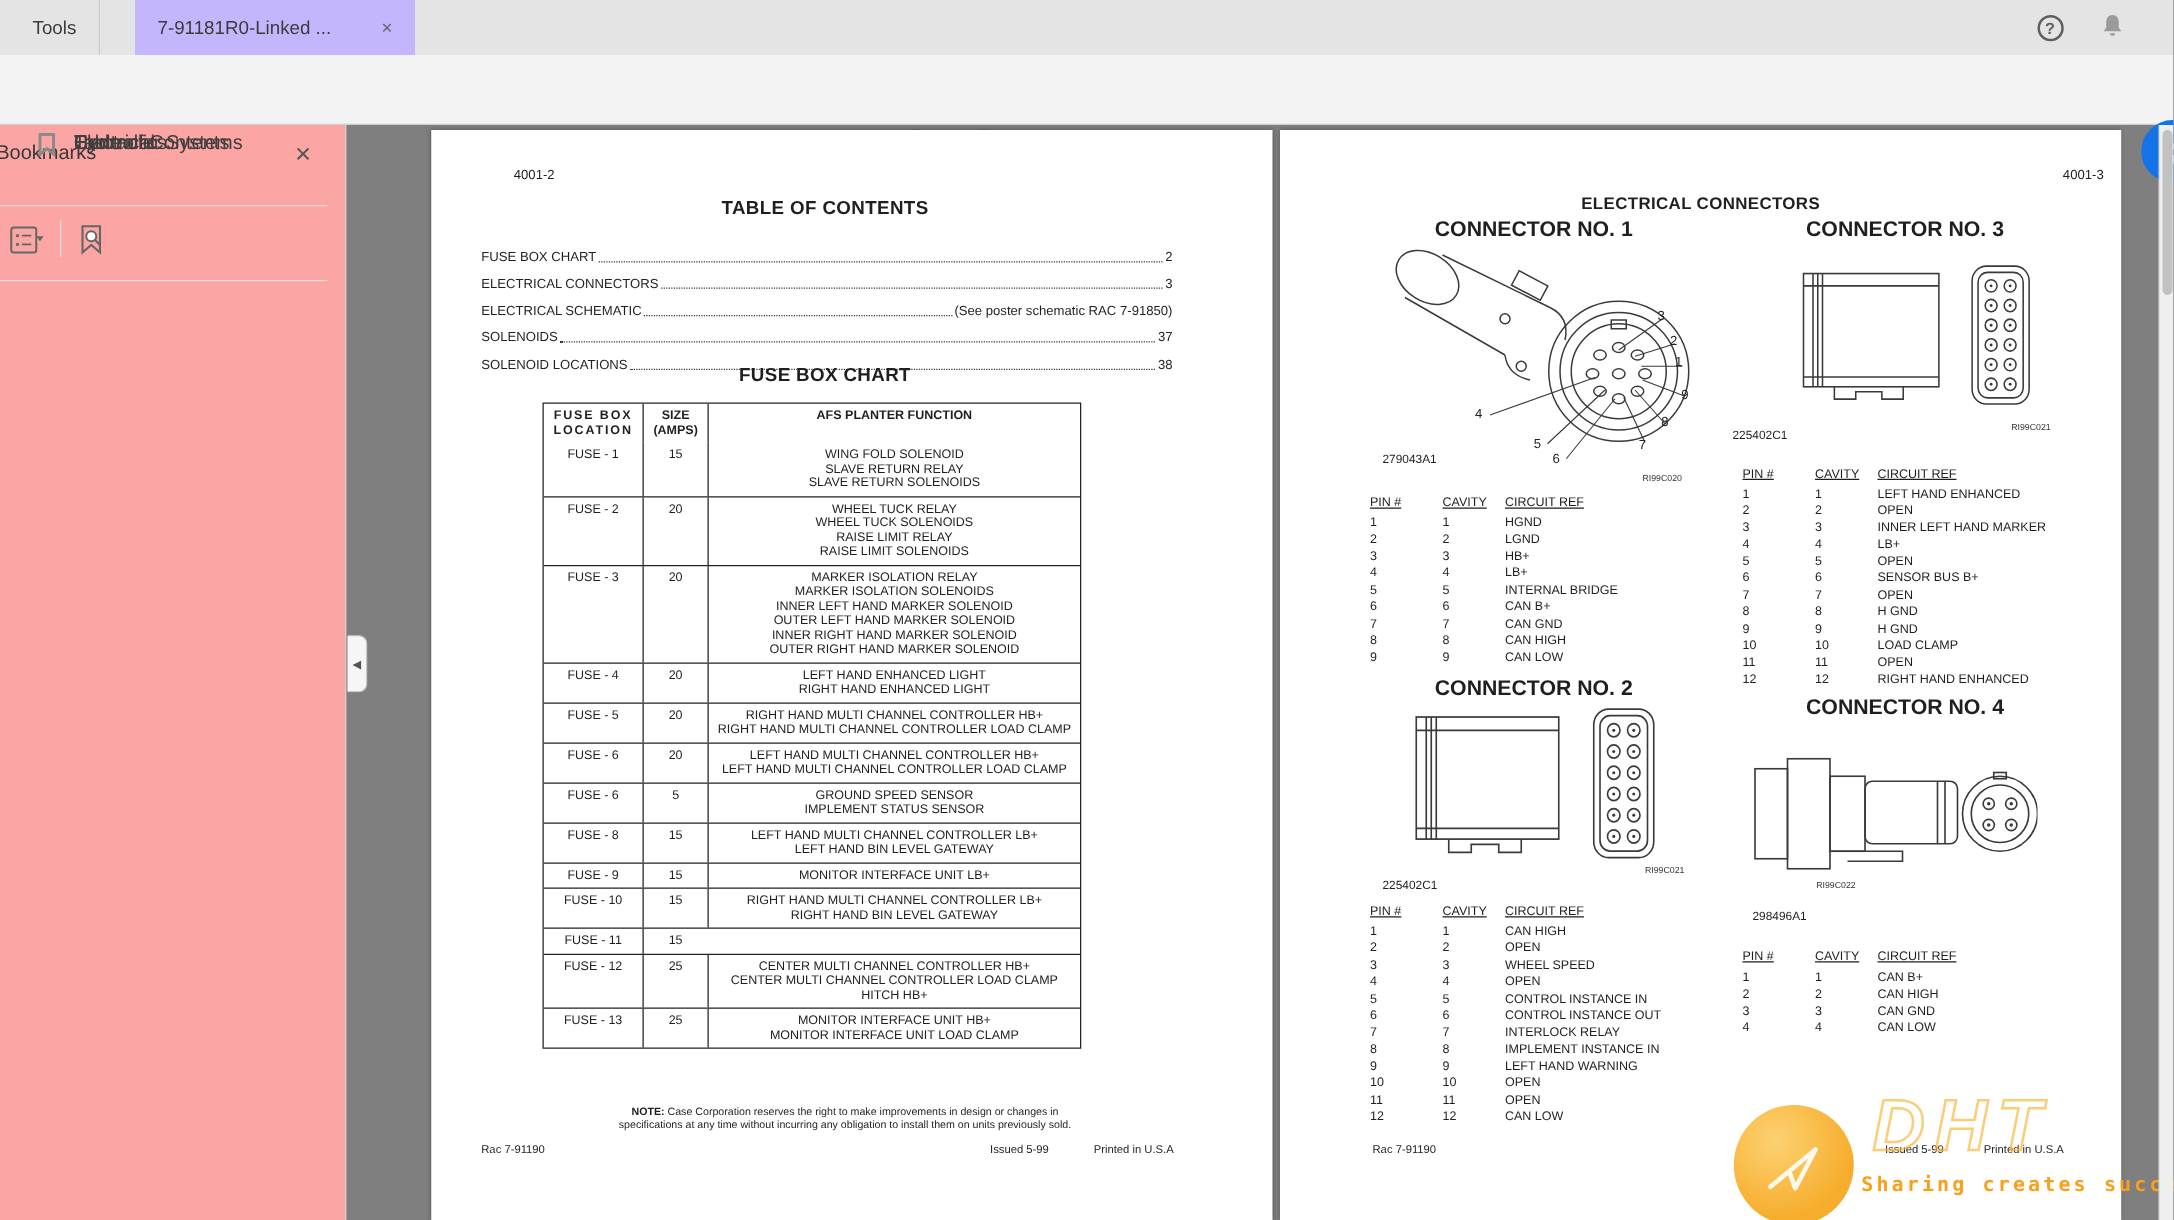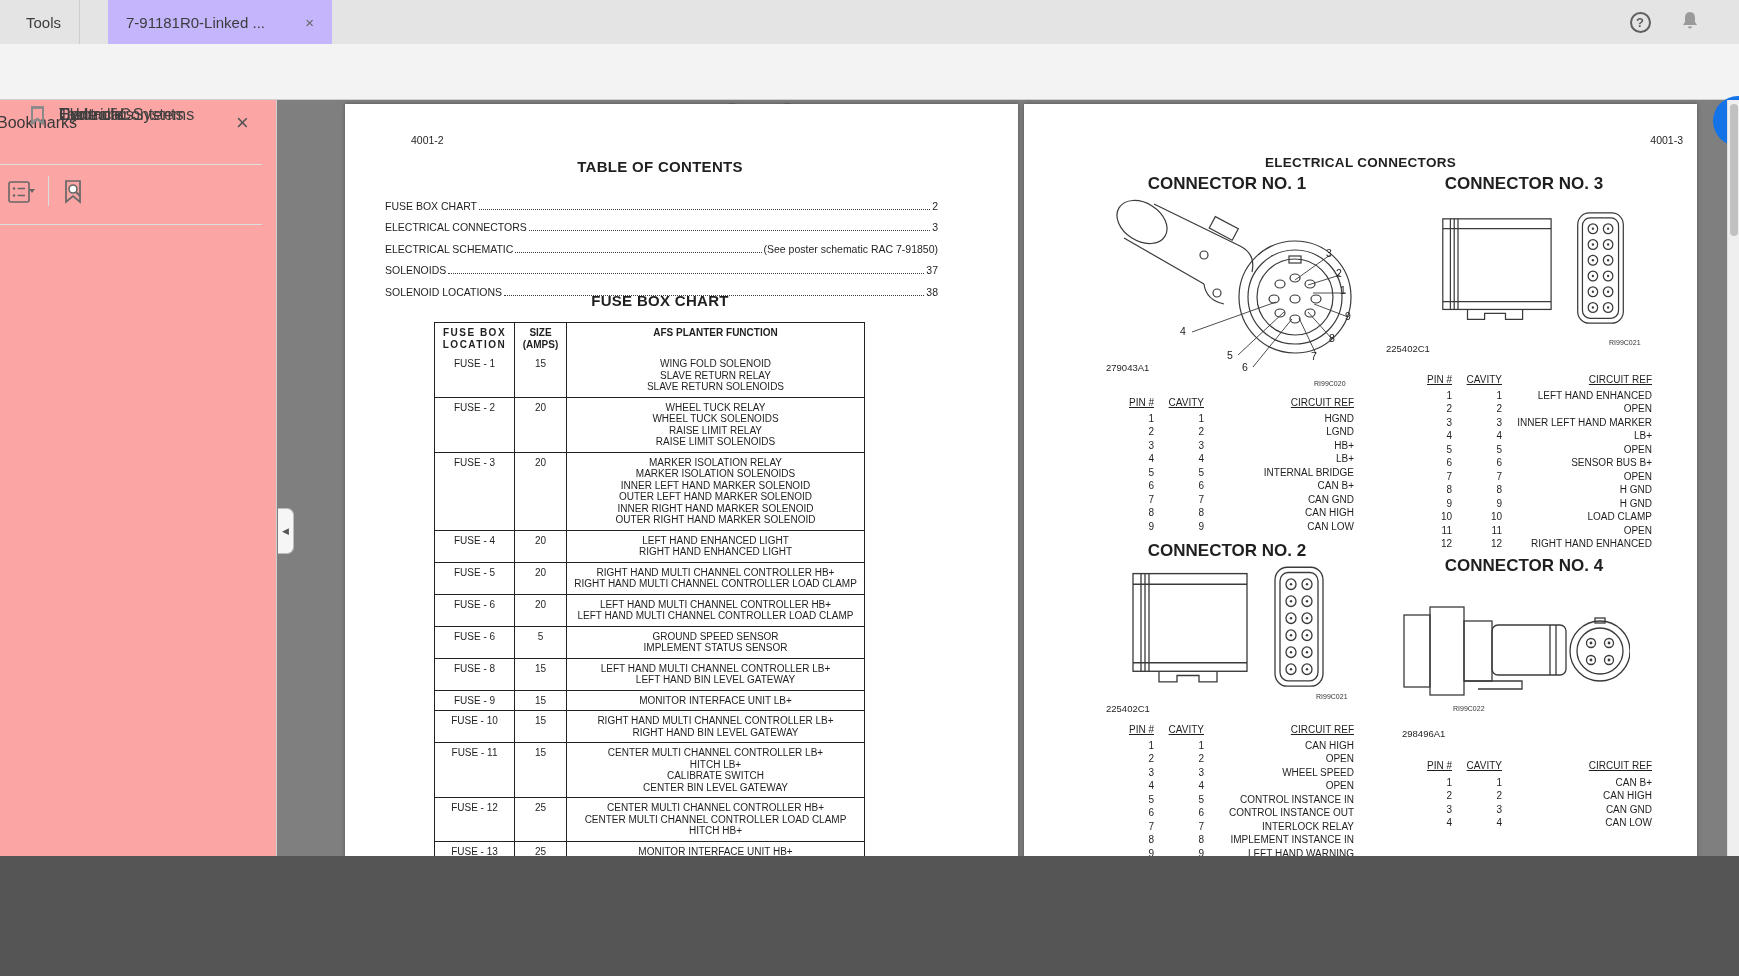--- a/index.html
+++ b/index.html
@@ -1,18 +1,18 @@
 <!DOCTYPE html>
 <html><head>
 <meta charset="utf-8">
 <style>
   * { margin:0; padding:0; box-sizing:border-box; }
   html,body { background:#555; }
   .app {
-    position:relative; width:1739px; height:856px; overflow:hidden;
+    position:relative; width:1739px; height:976px; overflow:hidden;
     font-family:"Liberation Sans", sans-serif; background:#7f7f7f;
   }
 
   
   .tabbar { position:absolute; left:0; top:0; width:1739px; height:44px; background:#e4e4e4; }
   .tab { position:absolute; top:0; height:44px; display:flex; align-items:center; gap:10px;
          font-size:15px; color:#3c3c3c; padding:0 18px; }
   .tab.tools { left:8px; border-right:1px solid #cdcdcd; }
   .tab.active { left:108px; width:224px; background:#c4b5fd; }
   .tab-close { font-size:15px; color:#666; margin-left:auto; cursor:default; }
@@ -69,21 +69,21 @@
   .fb-head .fb-cell { font-weight:bold; }
   .fb-head .loc { letter-spacing:1.5px; }
 
   .note { position:absolute; left:145px; top:781px; width:372px; font-size:8.5px; line-height:9.8px; text-align:center; }
   .pg-footer { position:absolute; top:810px; font-size:9px; }
 
   
   .conn-title { position:absolute; width:270px; text-align:center; font-size:17px; font-weight:bold; }
   .partno { position:absolute; font-size:9.5px; }
   .imgref { position:absolute; font-size:7px; color:#333; }
-  .pin-head, .pin-row { display:grid; grid-template-columns:58px 50px 150px; text-align:right;
+  .pin-head, .pin-row { display:grid; grid-template-columns:58px 50px 150px; text-align:left;
                         font-size:10px; line-height:13.5px; height:13.5px; }
   .pin-head span { text-decoration:underline; }
   .pintable { position:absolute; }
   .callout { position:absolute; font-size:10.5px; color:#222; }
   .drawing { position:absolute; }
   .drawing svg { display:block; width:100%; height:100%; }
 
   
   .wm-circle { position:absolute; left:1387px; top:884px; width:96px; height:96px; border-radius:50%;
                background:radial-gradient(circle at 35% 30%, #fdd06a, #f6a821 70%); opacity:.95;
@@ -381,43 +381,43 @@
           <div class="fb-row">
             <div class="fb-cell">FUSE - 10</div>
             <div class="fb-cell">15</div>
             <div class="fb-cell">RIGHT HAND MULTI CHANNEL CONTROLLER LB+
 RIGHT HAND BIN LEVEL GATEWAY</div>
           </div>
 
           <div class="fb-row">
             <div class="fb-cell">FUSE - 11</div>
             <div class="fb-cell">15</div>
-            <div class="fb-cell">CENTER  MULTI CHANNEL CONTROLLER LB+
-HITCH LB+
-CALIBRATE SWITCH
-CENTER BIN LEVEL GATEWAY</div>
           </div>
 
           <div class="fb-row">
             <div class="fb-cell">FUSE - 12</div>
             <div class="fb-cell">25</div>
             <div class="fb-cell">CENTER  MULTI CHANNEL CONTROLLER HB+
 CENTER MULTI CHANNEL CONTROLLER LOAD CLAMP
 HITCH HB+</div>
           </div>
 
           <div class="fb-row">
             <div class="fb-cell">FUSE - 13</div>
             <div class="fb-cell">25</div>
             <div class="fb-cell">MONITOR INTERFACE UNIT HB+
 MONITOR INTERFACE UNIT LOAD CLAMP</div>
           </div>
         </div>
     </div>
 
+    <div class="note">
+      <b>NOTE:</b>
+      <span>Case Corporation reserves the right to make improvements in design or changes in specifications at any time without incurring any obligation to install them on units previously sold.</span>
+    </div>
 
     <span class="pg-footer" style="left:40px;">Rac 7-91190</span>
     <span class="pg-footer" style="left:447px;">Issued 5-99</span>
     <span class="pg-footer" style="left:500px; width:94px; text-align:right;">Printed in U.S.A</span>
   </div>
 
   <div class="page page-right">
     <div class="pagecode" style="left:500px; top:30px; width:131px; text-align:right;">4001-3</div>
     <div class="doc-h1" style="left:0; top:51px; width:673px; font-size:13.5px;">ELECTRICAL CONNECTORS</div>
 

